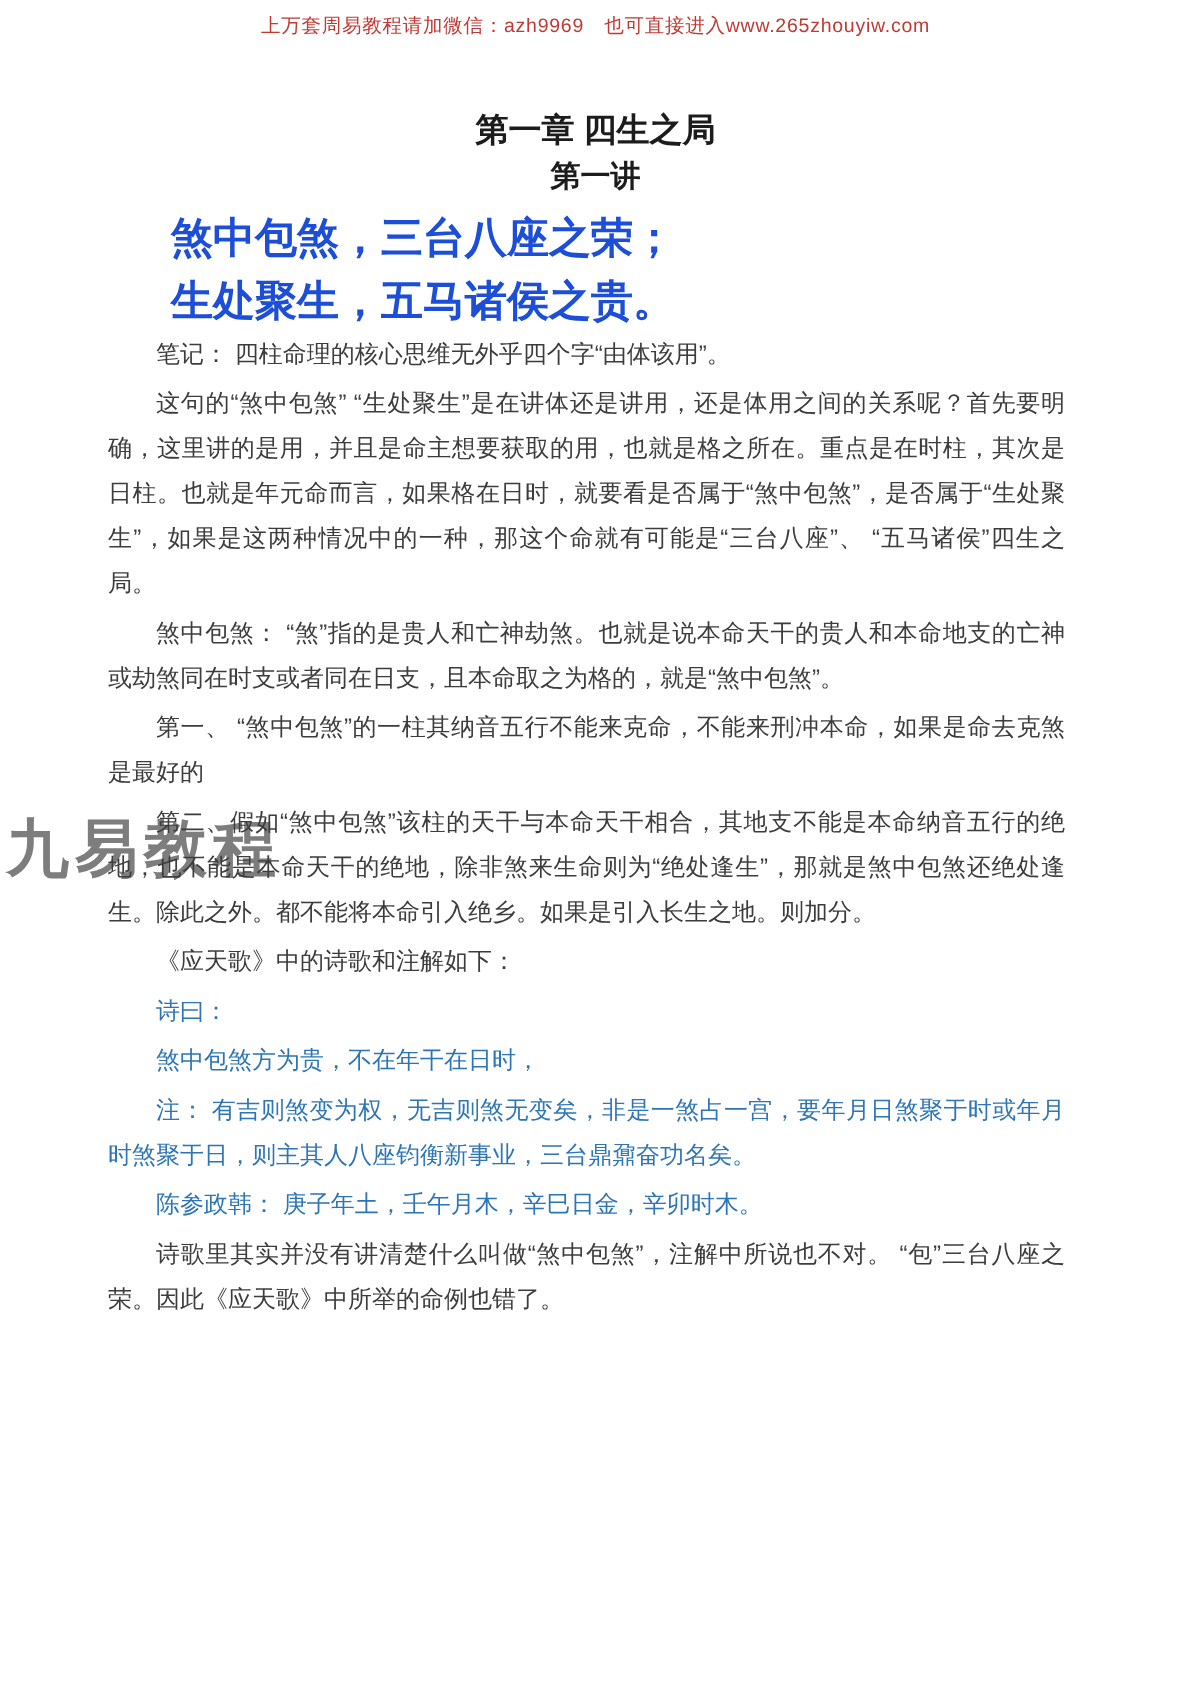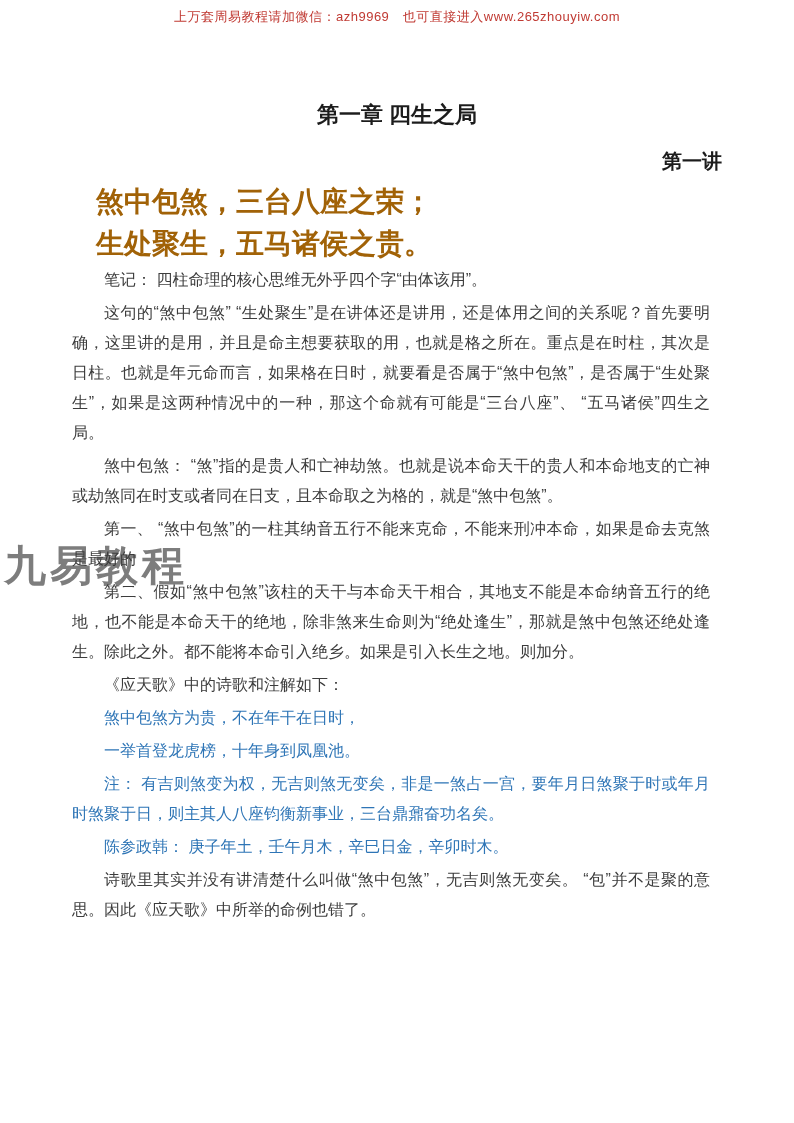--- a/index.html
+++ b/index.html
@@ -13,44 +13,44 @@
   }
   .page-header{
     position:absolute;top:8px;left:0;width:100%;
     text-align:center;
     font-size:13px;
     color:#c03a33;
     letter-spacing:0.5px;
   }
   .content{
     position:absolute;
-    left:72px;top:102px;width:650px;
+    left:72px;top:74px;width:650px;
     z-index:1;
   }
   .doc-title{
     text-align:center;
     font-size:22px;
     font-weight:bold;
     color:#1c1c1c;
     line-height:26px;
   }
   .doc-subtitle{
-    text-align:right;
+    text-align:center;
     font-size:20px;
     font-weight:bold;
     color:#1c1c1c;
     line-height:24px;
-    margin-top:21px;
+    margin-top:6px;
   }
   .motto{
     margin-top:8px;
-    margin-left:24px;
+    margin-left:42px;
     font-size:28px;
     font-weight:bold;
-    color:#a16207;
+    color:#1d4ed8;
     line-height:42px;
   }
   .para{
     margin:0 12px 3px 0;
     font-size:16px;
     line-height:30px;
     text-align:justify;
     text-indent:2em;
     color:#3c3c3c;
   }
@@ -87,21 +87,21 @@
       <div>生处聚生，五马诸侯之贵。</div>
     </div>
 
     <div>
       <p class="para">笔记： 四柱命理的核心思维无外乎四个字“由体该用”。</p>
       <p class="para">这句的“煞中包煞” “生处聚生”是在讲体还是讲用，还是体用之间的关系呢？首先要明确，这里讲的是用，并且是命主想要获取的用，也就是格之所在。重点是在时柱，其次是日柱。也就是年元命而言，如果格在日时，就要看是否属于“煞中包煞”，是否属于“生处聚生”，如果是这两种情况中的一种，那这个命就有可能是“三台八座”、 “五马诸侯”四生之局。</p>
       <p class="para">煞中包煞： “煞”指的是贵人和亡神劫煞。也就是说本命天干的贵人和本命地支的亡神或劫煞同在时支或者同在日支，且本命取之为格的，就是“煞中包煞”。</p>
       <p class="para">第一、 “煞中包煞”的一柱其纳音五行不能来克命，不能来刑冲本命，如果是命去克煞是最好的</p>
       <p class="para">第二、假如“煞中包煞”该柱的天干与本命天干相合，其地支不能是本命纳音五行的绝地，也不能是本命天干的绝地，除非煞来生命则为“绝处逢生”，那就是煞中包煞还绝处逢生。除此之外。都不能将本命引入绝乡。如果是引入长生之地。则加分。</p>
       <p class="para">《应天歌》中的诗歌和注解如下：</p>
+      <p class="para blue">诗曰：</p>
       <p class="para blue">煞中包煞方为贵，不在年干在日时，</p>
-      <p class="para blue">一举首登龙虎榜，十年身到凤凰池。</p>
       <p class="para blue">注： 有吉则煞变为权，无吉则煞无变矣，非是一煞占一宫，要年月日煞聚于时或年月时煞聚于日，则主其人八座钧衡新事业，三台鼎鼐奋功名矣。</p>
       <p class="para blue">陈参政韩： 庚子年土，壬午月木，辛巳日金，辛卯时木。</p>
-      <p class="para">诗歌里其实并没有讲清楚什么叫做“煞中包煞”，无吉则煞无变矣。 “包”并不是聚的意思。因此《应天歌》中所举的命例也错了。</p>
+      <p class="para">诗歌里其实并没有讲清楚什么叫做“煞中包煞”，注解中所说也不对。 “包”三台八座之荣。因此《应天歌》中所举的命例也错了。</p>
     </div>
   </div>
 
 </div>
 
 </body></html>

